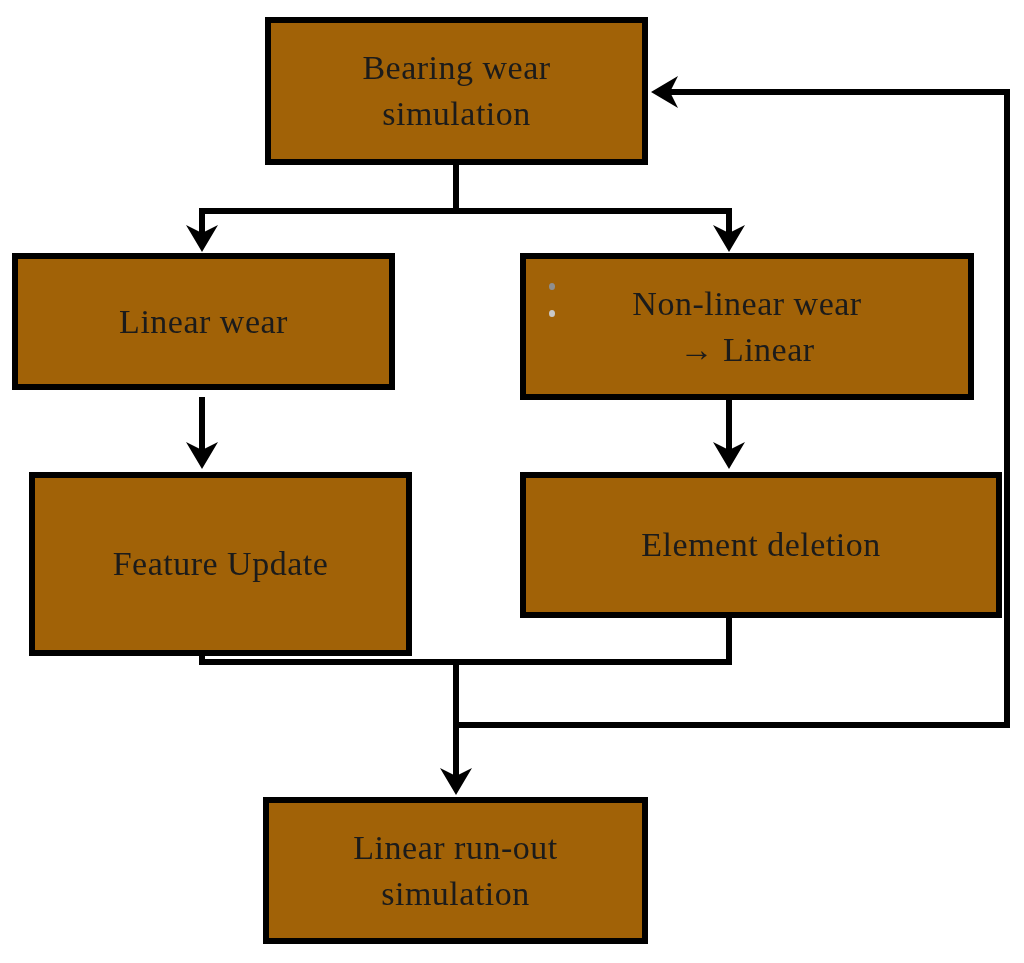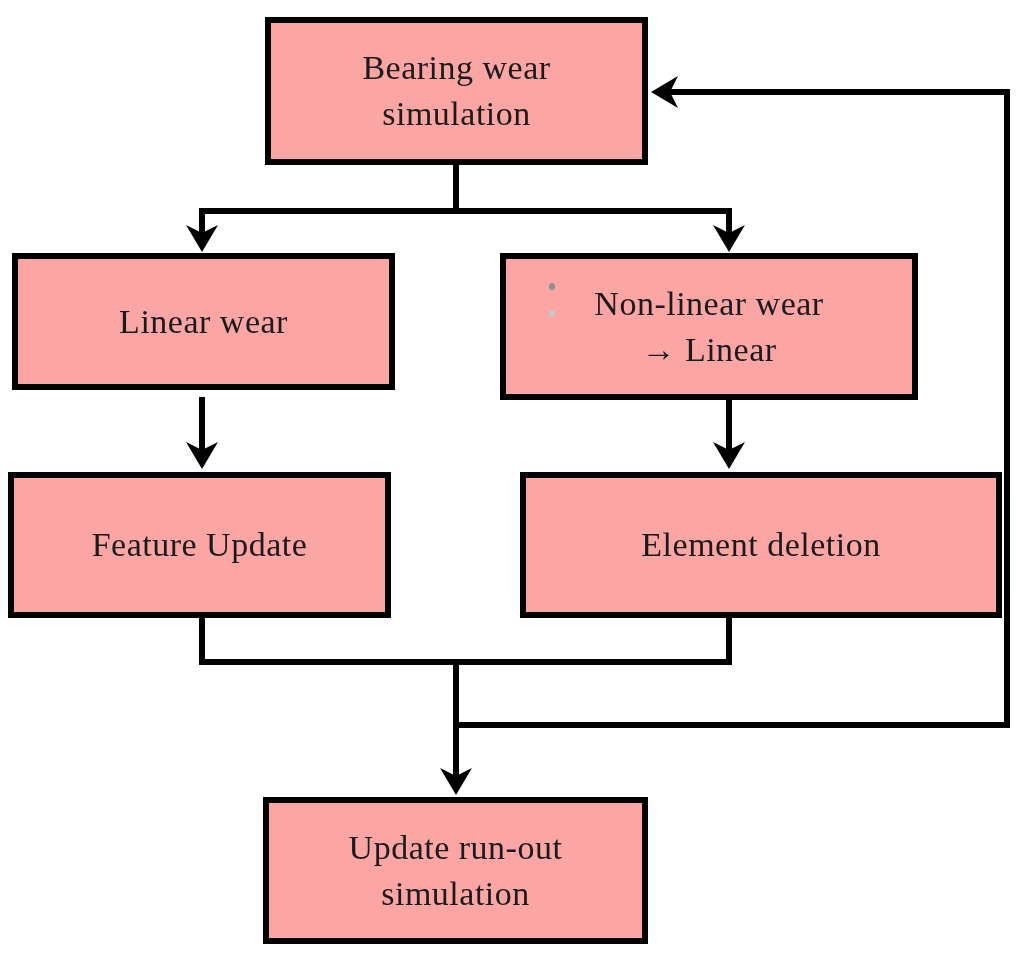--- a/index.html
+++ b/index.html
@@ -28,39 +28,39 @@
     fill: none;
   }
   .connectors path.head {
     stroke: none;
     fill: #000000;
   }
   .node {
     position: absolute;
     box-sizing: border-box;
     border: 6px solid #000000;
-    background: #fca5a5;
+    background: #a16207;
     display: flex;
     flex-direction: column;
     align-items: center;
     justify-content: center;
     text-align: center;
     color: #1b1b1b;
     font-size: 34px;
     line-height: 46px;
     letter-spacing: 0.5px;
   }
   .node .line {
     display: block;
     white-space: pre;
   }
   .node-top        { left: 265px; top: 17px;  width: 383px; height: 148px; }
   .node-linear     { left: 12px;  top: 253px; width: 383px; height: 137px; }
-  .node-nonlinear  { left: 500px; top: 253px; width: 418px; height: 147px; }
-  .node-feature    { left: 8px;  top: 472px; width: 383px; height: 146px; }
+  .node-nonlinear  { left: 520px; top: 253px; width: 454px; height: 147px; }
+  .node-feature    { left: 29px;  top: 472px; width: 383px; height: 184px; }
   .node-element    { left: 520px; top: 472px; width: 482px; height: 146px; }
   .node-bottom     { left: 263px; top: 797px; width: 385px; height: 147px; }
 
   
   .artifact {
     position: absolute;
     left: 549px;
     top: 283px;
     width: 6px;
     height: 36px;
@@ -128,21 +128,21 @@
     <span class="line">Feature Update</span>
     <span class="line"></span>
   </div>
 
   <div class="node node-element">
     <span class="line">Element deletion</span>
     <span class="line"></span>
   </div>
 
   <div class="node node-bottom">
-    <span class="line">Update run-out</span>
+    <span class="line">Linear run-out</span>
     <span class="line">simulation</span>
   </div>
 
   <div class="artifact">
     <span class="dot d1"></span>
     <span class="dot d2"></span>
   </div>
 
 </div>
 

